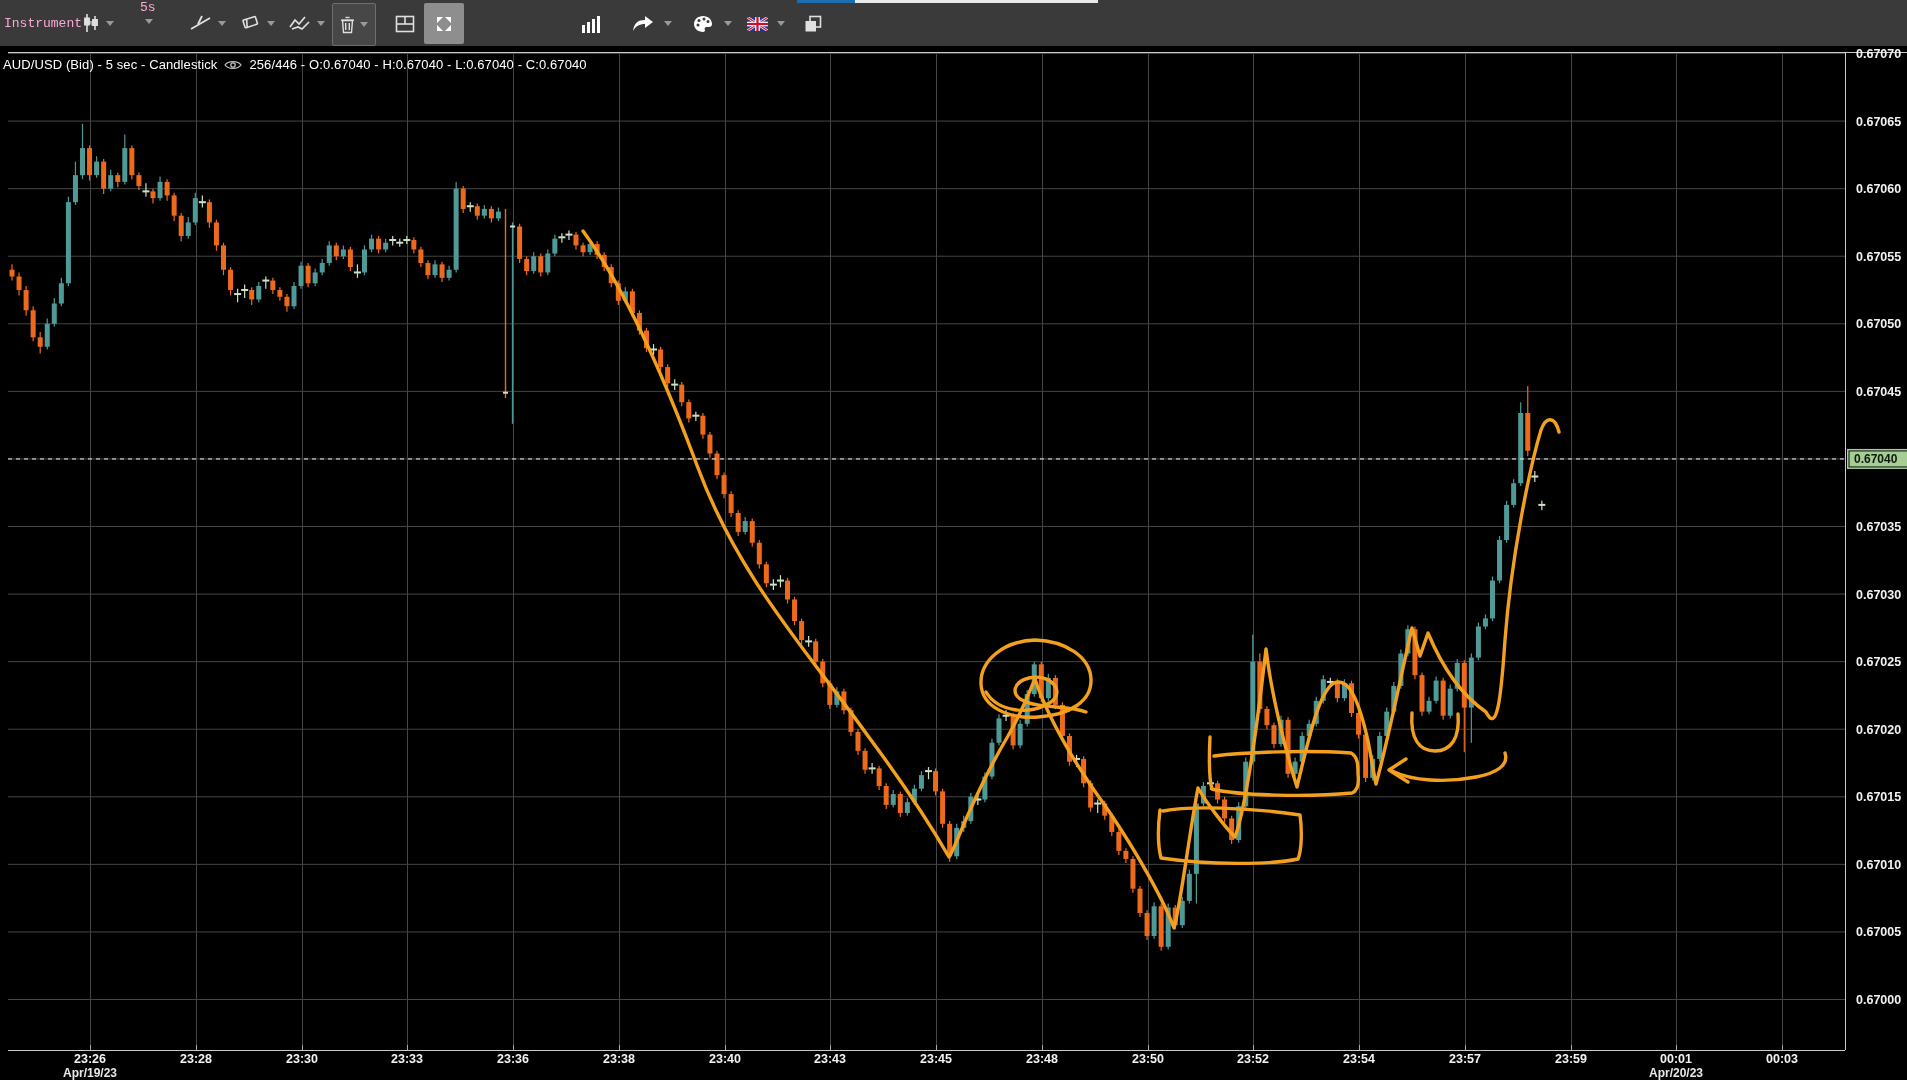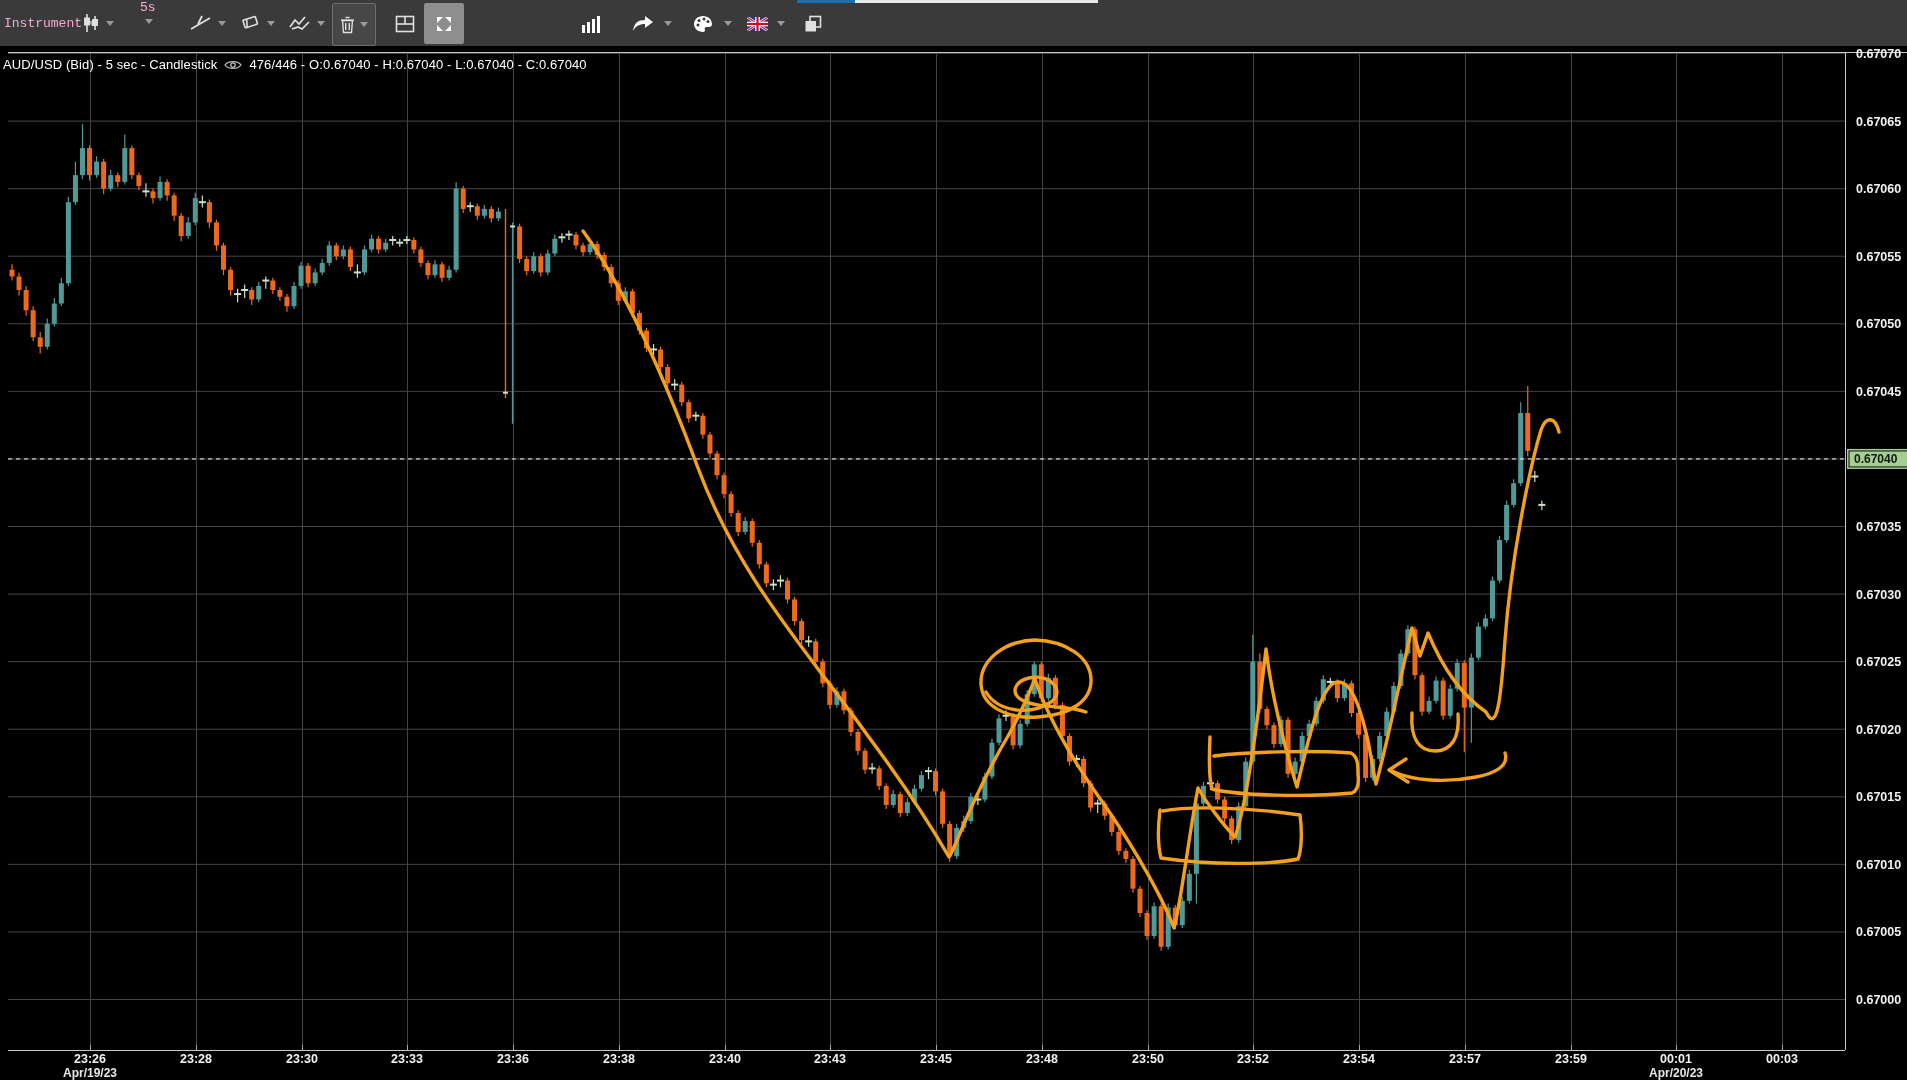--- a/index.html
+++ b/index.html
@@ -594,21 +594,21 @@
   <div id="chart-header">
     <span class="hdr-seg">AUD/USD (Bid) - 5 sec - Candlestick</span>
     <span class="tb-icon" id="eye-slot">
         <svg width="18" height="12" viewBox="0 0 18 12">
           <g stroke="#bdbdbd" stroke-width="1.3" fill="none">
             <path d="M1 6 C4 1.5 14 1.5 17 6 C14 10.5 4 10.5 1 6 Z"></path>
             <circle cx="9" cy="6" r="2.2"></circle>
           </g>
         </svg>
       </span>
-    <span class="hdr-seg">476/446 - O:0.67040 - H:0.67040 - L:0.67040 - C:0.67040</span>
+    <span class="hdr-seg">256/446 - O:0.67040 - H:0.67040 - L:0.67040 - C:0.67040</span>
   </div>
 
   <div id="toolbar">
       <div class="tb-item" style="left: 4px;">
         <span class="tb-label">Instrument</span>
         <span class="caret"></span>
       </div>
       <div class="tb-item" style="left: 82px;">
         <span class="tb-icon">
           <svg width="18" height="20" viewBox="0 0 18 20">

